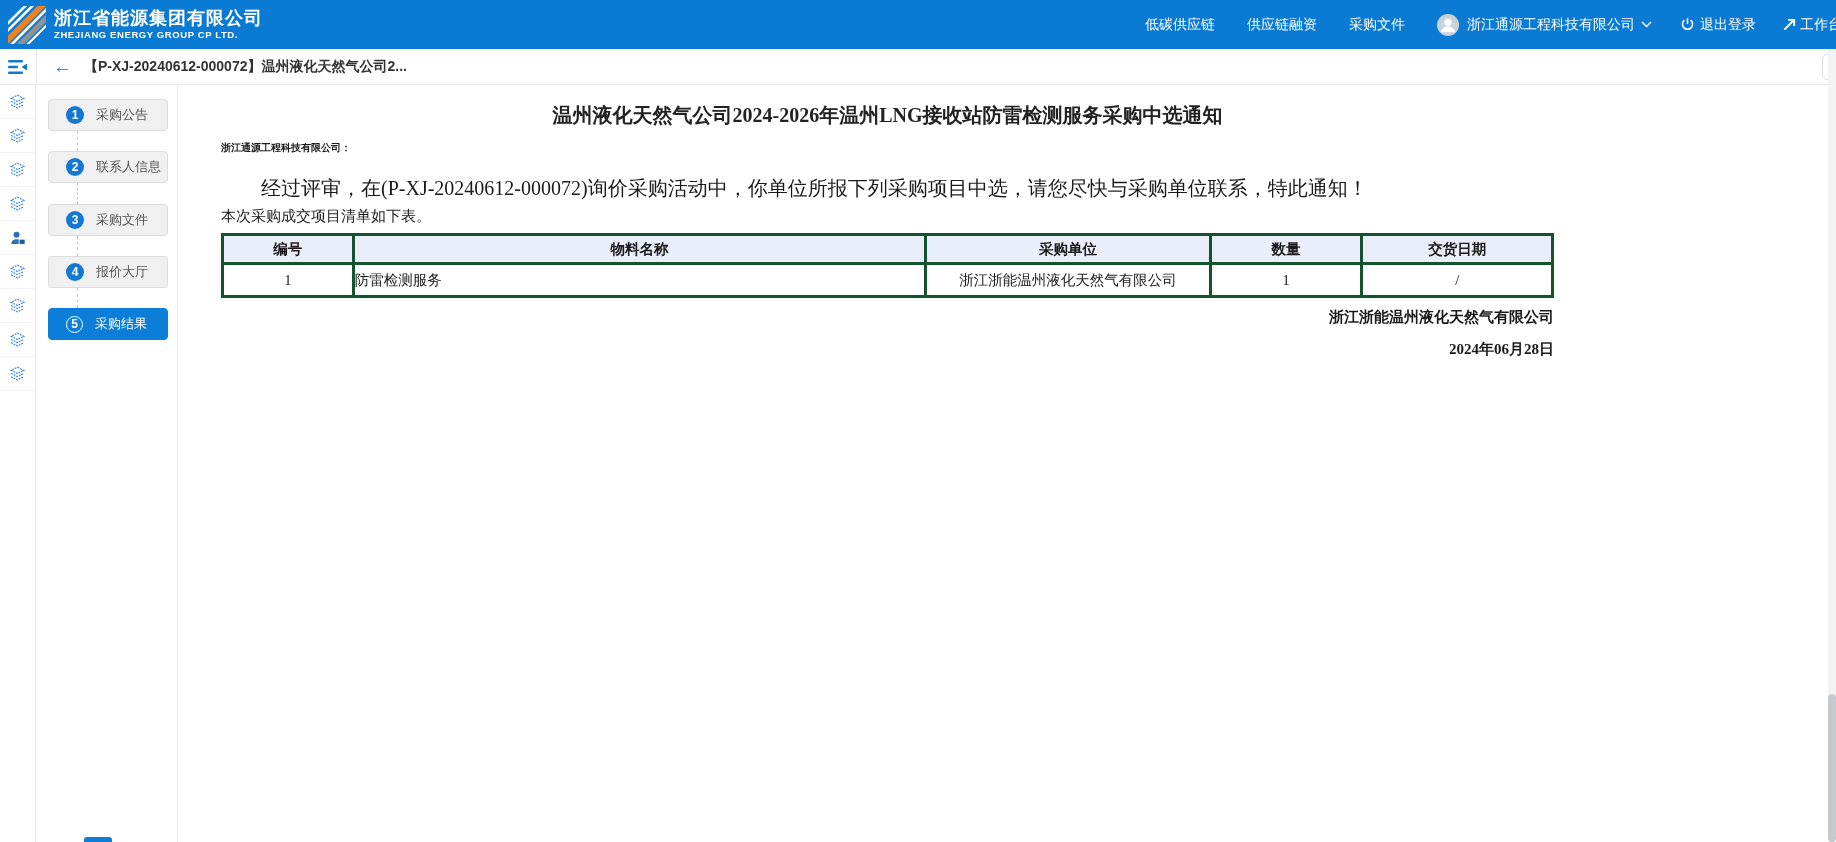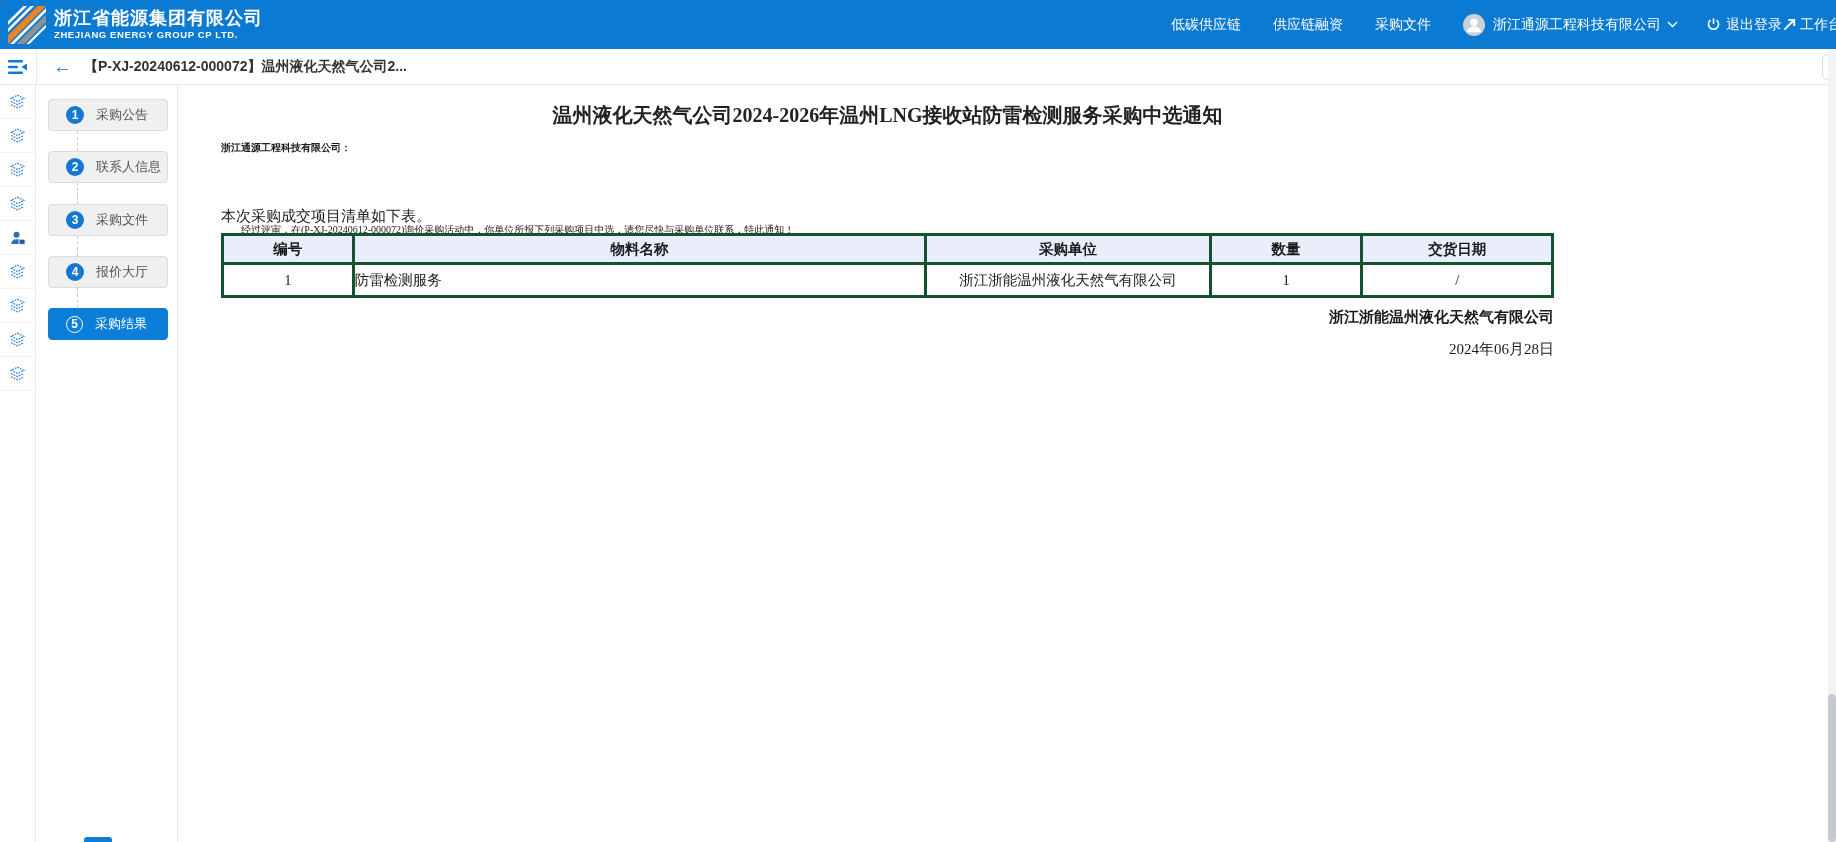--- a/index.html
+++ b/index.html
@@ -14,21 +14,21 @@
   .logo-text { margin-left:8px; color:#fff; }
   .logo-cn { font-size:18px; font-weight:bold; letter-spacing:1px; line-height:20px; }
   .logo-en { font-size:9.5px; font-weight:bold; letter-spacing:0.6px; line-height:13px; }
   .top-nav { margin-left:auto; display:flex; align-items:center; color:#fff;
              font-size:14px; margin-right:0; }
   .top-nav .nav-item { margin-right:32px; cursor:pointer; white-space:nowrap; }
   .user-chip { display:flex; align-items:center; margin-right:28px; cursor:pointer; white-space:nowrap; }
   .avatar { width:22px; height:22px; border-radius:50%; background:#c9d1d9; margin-right:8px;
             display:flex; align-items:center; justify-content:center; overflow:hidden; }
   .caret { margin-left:6px; }
-  .logout { display:flex; align-items:center; cursor:pointer; white-space:nowrap; }
+  .logout { display:flex; align-items:center; margin-right:26px; cursor:pointer; white-space:nowrap; }
   .logout svg { margin-right:5px; }
   .workbench { display:flex; align-items:center; cursor:pointer; white-space:nowrap; margin-right:-6px; }
   .workbench svg { margin-right:3px; }
 
   
   .subbar { position:absolute; left:0; top:49px; width:1836px; height:36px; background:#fff;
             border-bottom:1px solid #e8e8e8; display:flex; align-items:center; }
   .collapse-btn { width:36px; display:flex; justify-content:center; cursor:pointer; }
   .subbar-divider { width:1px; height:36px; background:#e8e8e8; }
   .back-arrow { color:#1478d2; font-size:19px; font-weight:bold; margin:0 12px 0 16px;
@@ -60,33 +60,33 @@
   .step-link { position:absolute; left:41px; width:0; border-left:1px dashed #c9c9c9; }
 
   
   .main { position:absolute; left:179px; top:86px; width:1649px; height:771px;
           background:#fff; overflow:hidden; }
   .doc { position:absolute; left:42px; top:0; width:1333px; height:756px;
          font-family:"Liberation Serif","DejaVu Serif",serif; color:#1a1a1a; }
   .doc-title { position:absolute; left:0; top:16px; width:1333px; text-align:center;
                font-size:20px; font-weight:bold; color:#222; }
   .doc-addressee { position:absolute; left:0; top:55px; font-size:10px; font-weight:bold; }
-  .doc-body { position:absolute; left:0; top:89px; width:1333px; font-size:10px;
-              text-indent:2em;margin-top:48px; }
+  .doc-body { position:absolute; left:0; top:89px; width:1333px; font-size:20px;
+              text-indent:2em; }
   .doc-intro { position:absolute; left:0; top:121px; font-size:15px; }
   .doc-table { position:absolute; left:0; top:147px; width:1333px; border-collapse:collapse;
                font-size:14.5px; }
   .doc-table th, .doc-table td { border:3px solid #14532d; }
   .doc-table th { background:#e9eefa; height:29px; font-weight:bold; text-align:center; }
   .doc-table td { height:33px; text-align:center; background:#fff; }
   .doc-table td.al { text-align:left; padding-left:0; }
   .col-no { width:131px; } .col-name { width:574px; } .col-org { width:285px; }
   .col-qty { width:152px; } .col-date { width:191px; }
   .doc-sign { position:absolute; right:0; top:222px; font-size:15px; font-weight:bold; }
-  .doc-date { position:absolute; right:0; top:254px; font-size:15px; font-weight:normal; }
+  .doc-date { position:absolute; right:0; top:254px; font-size:15px; font-weight:bold; }
 
   
   .scroll-track { position:absolute; right:0; top:49px; width:8px; height:793px; background:#f3f3f3; }
   .scroll-thumb { position:absolute; right:0; bottom:0; width:8px; height:148px; background:#c4c9cf;
                   border-radius:4px; }
 
   .bottom-sliver { position:absolute; left:84px; bottom:0; width:28px; height:5px;
                    background:#0d7ed8; border-radius:3px 3px 0 0; }
 </style>
 </head>

